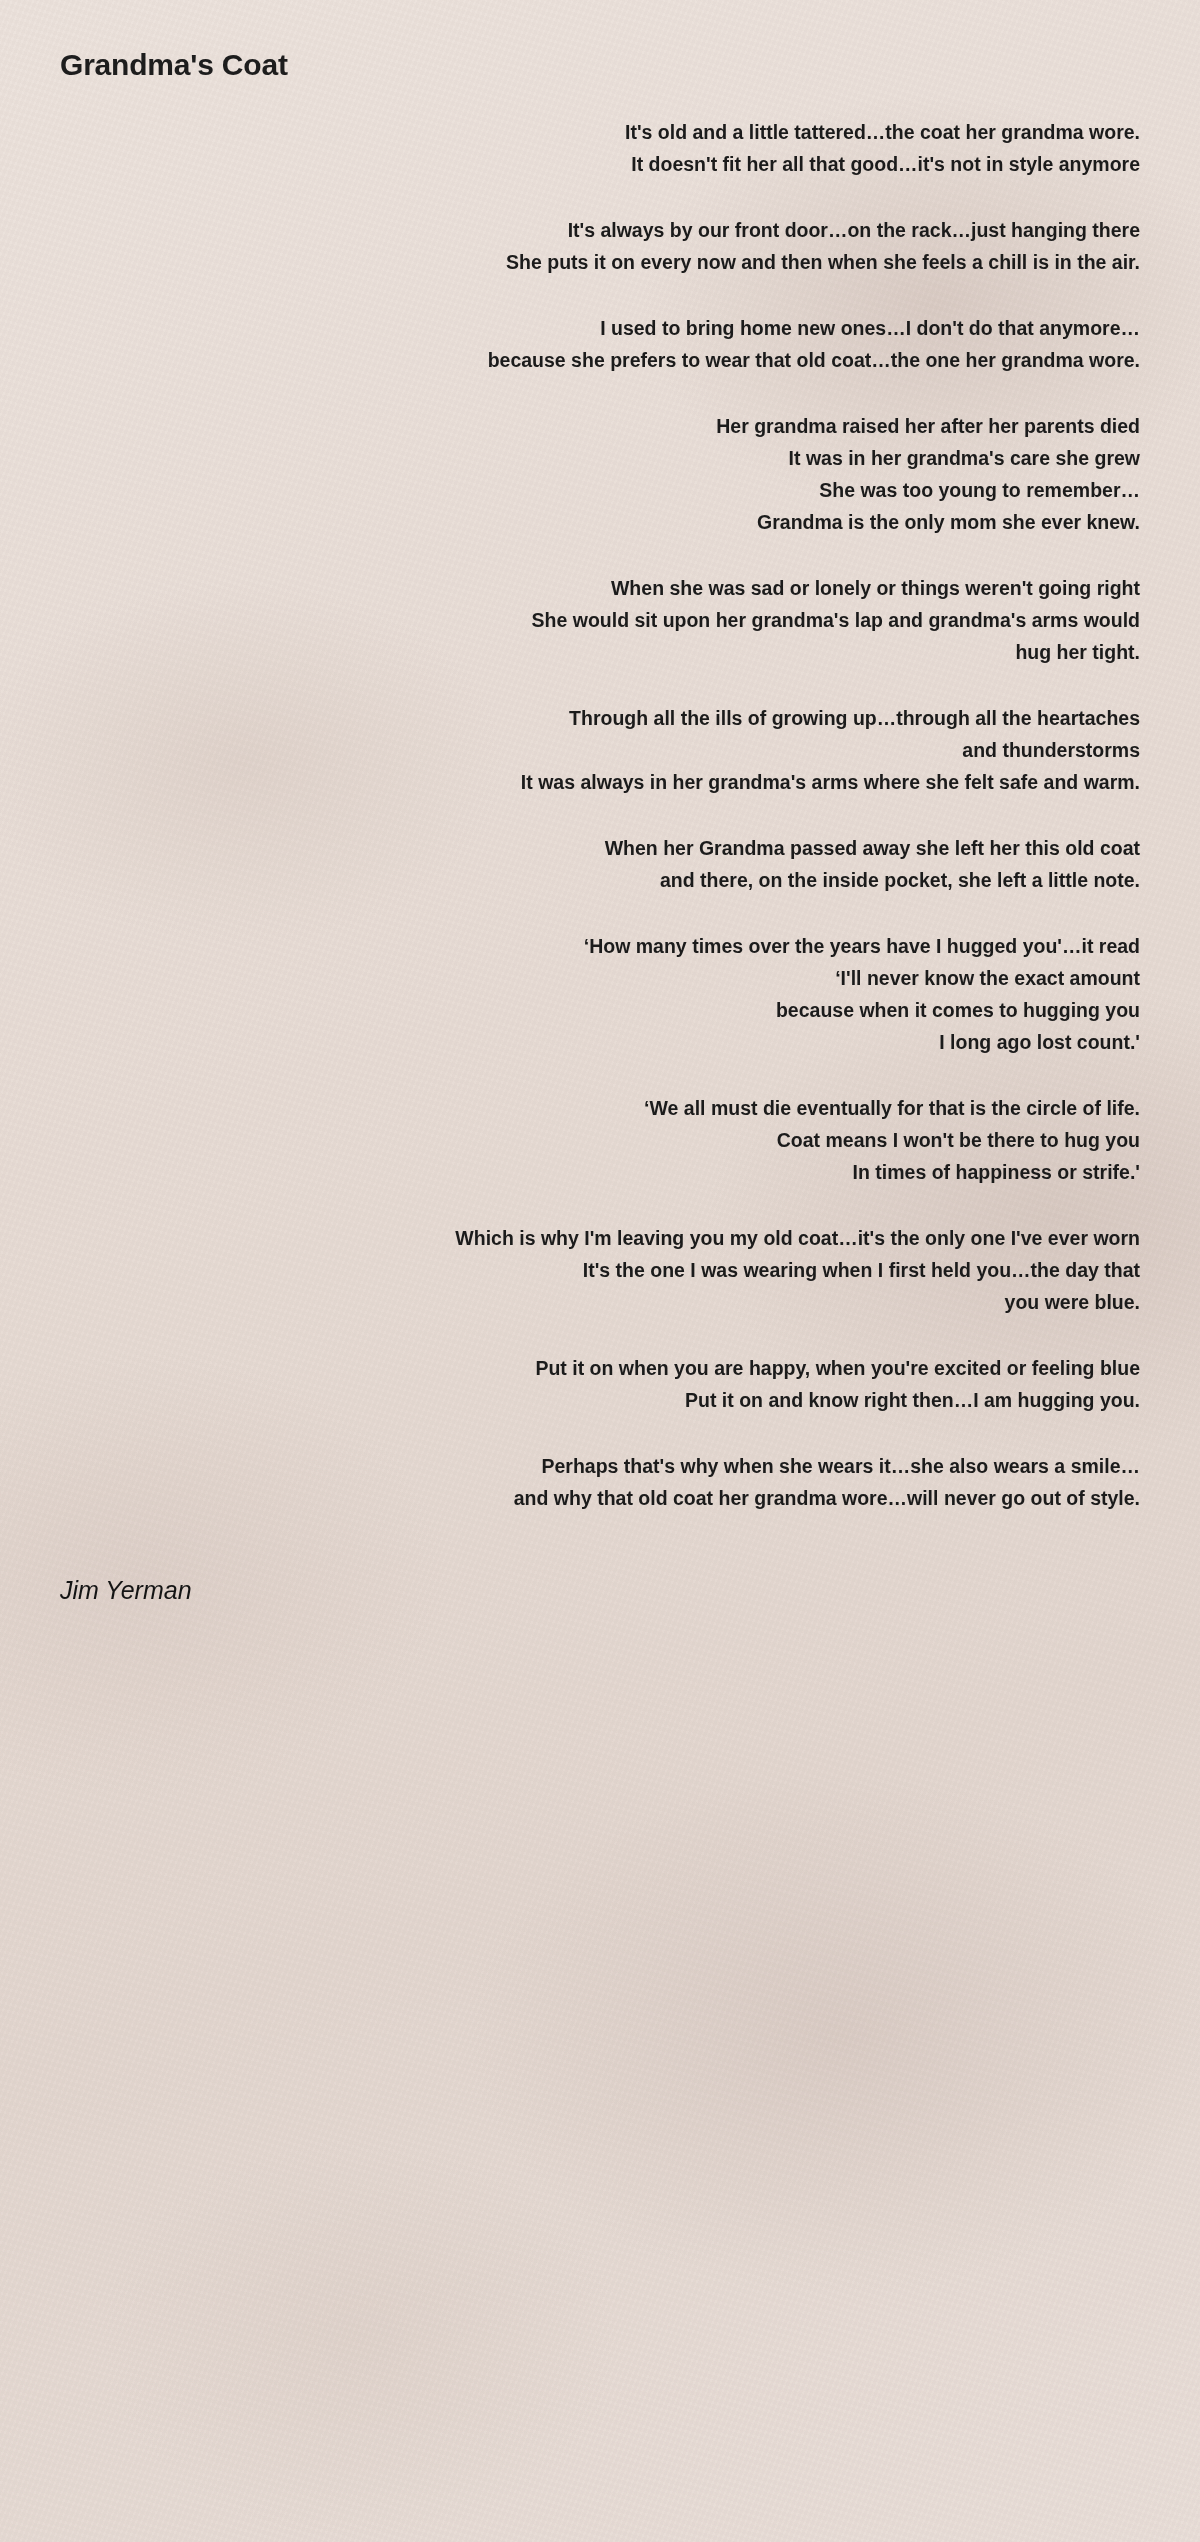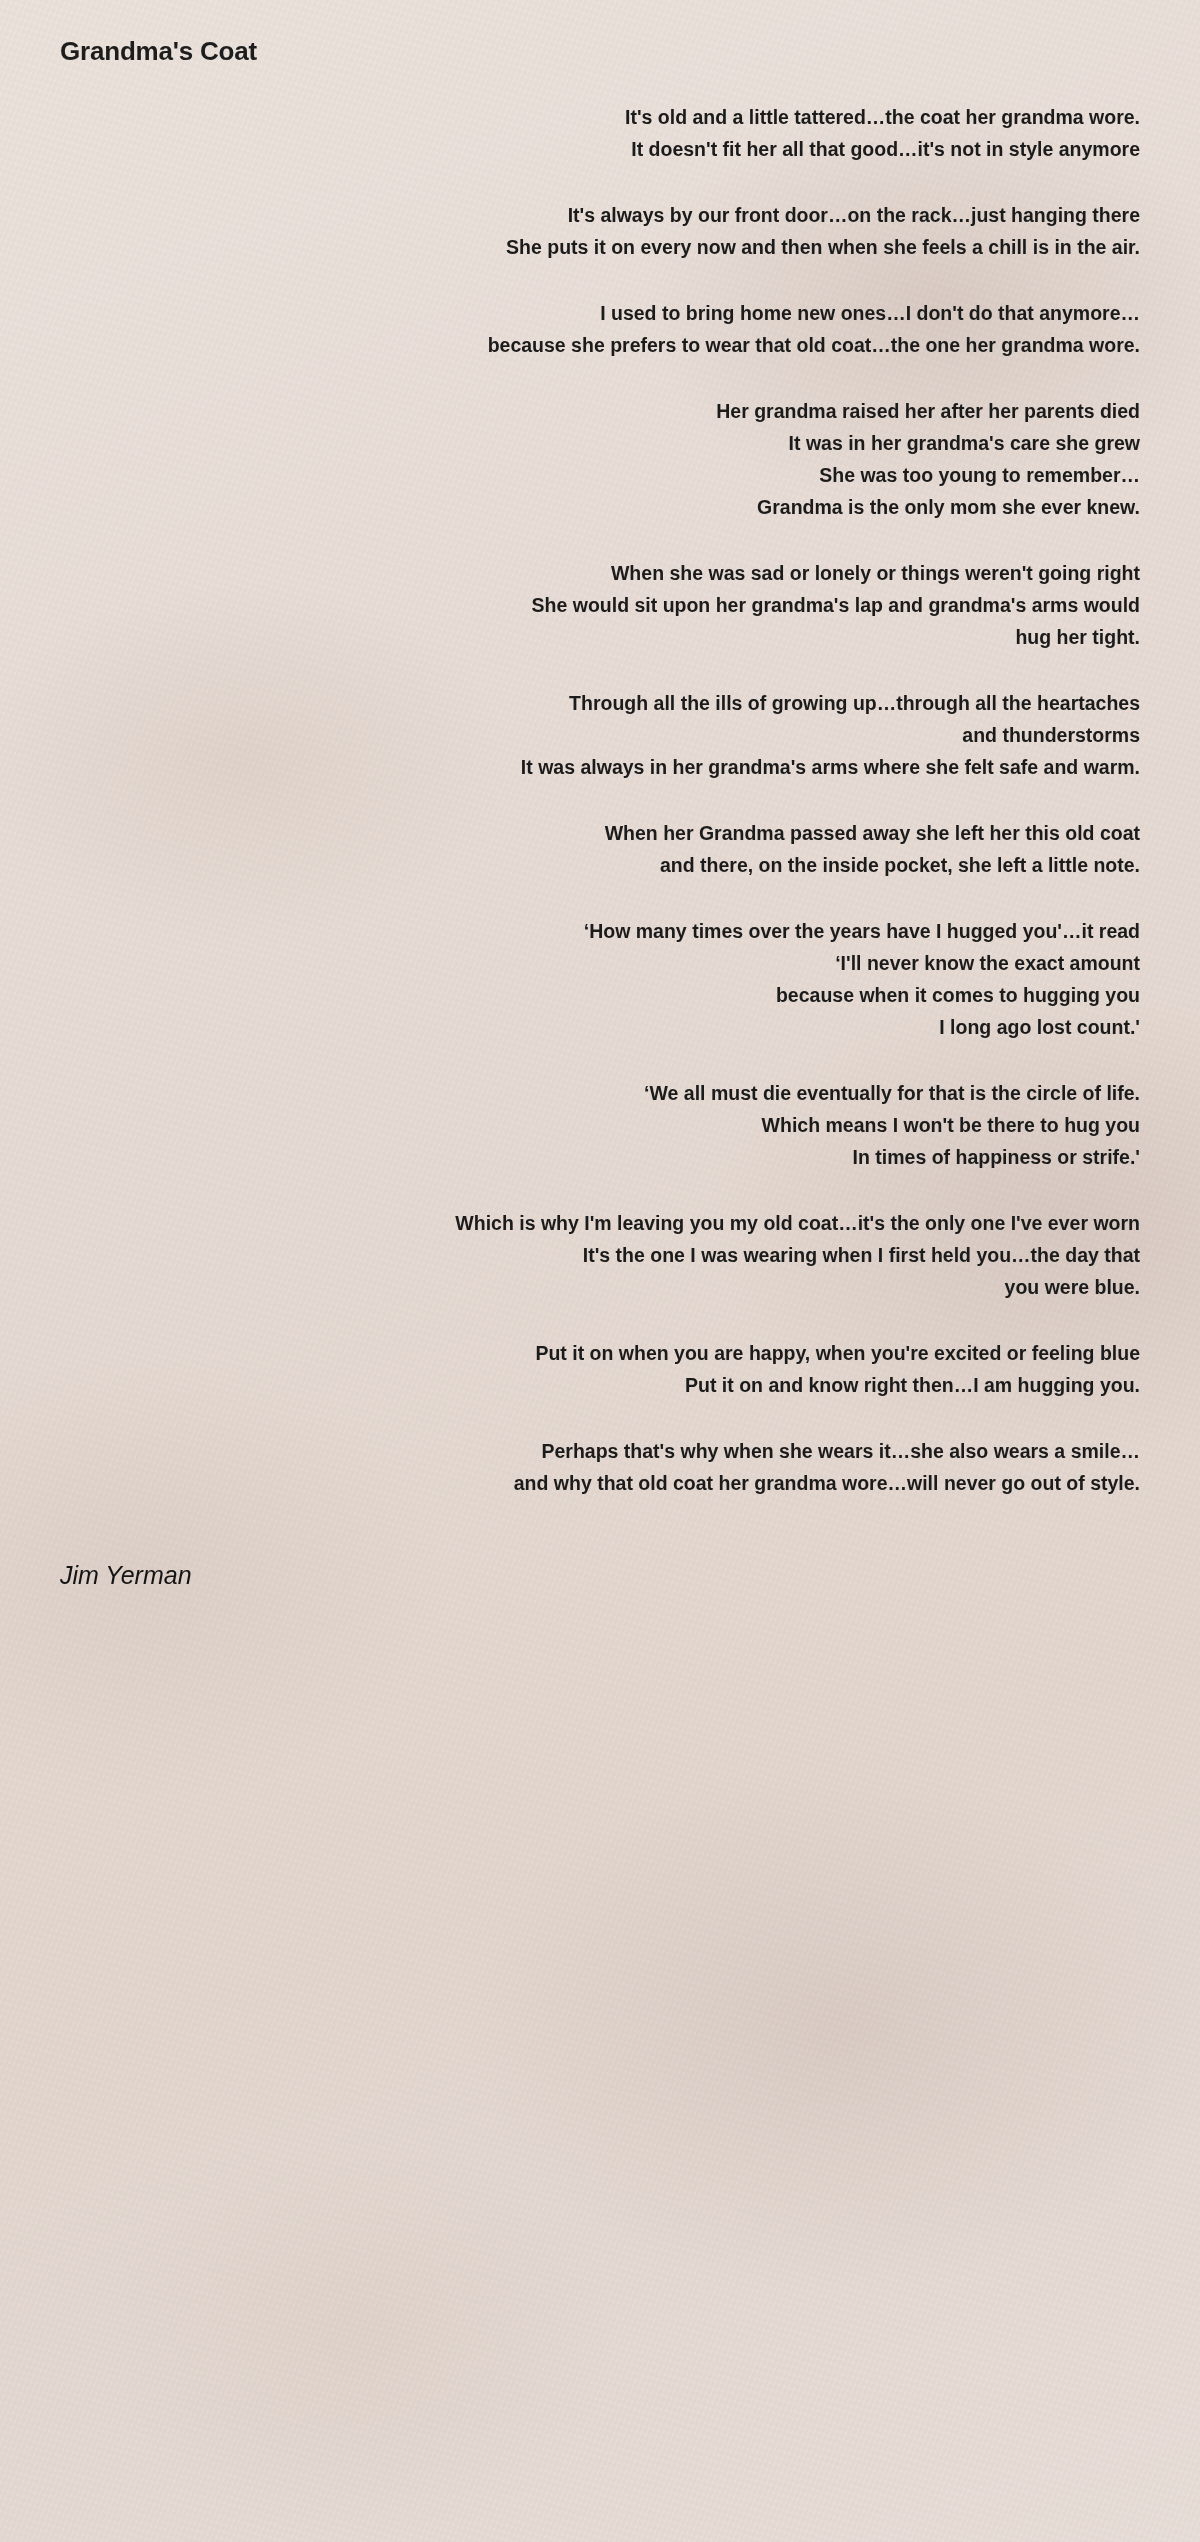--- a/index.html
+++ b/index.html
@@ -37,24 +37,24 @@
       repeating-linear-gradient(112deg, rgba(255,255,255,0.05) 0px, rgba(255,255,255,0.05) 2px, rgba(170,150,140,0.035) 2px, rgba(170,150,140,0.035) 5px),
       repeating-linear-gradient(16deg, rgba(255,255,255,0.04) 0px, rgba(255,255,255,0.04) 3px, rgba(160,140,130,0.03) 3px, rgba(160,140,130,0.03) 7px);
     mix-blend-mode: multiply;
     opacity: 0.8;
   }
   .content {
     position: relative;
     z-index: 2;
   }
   .poem-title {
-    font-size: 26px;
+    font-size: 30px;
     font-weight: bold;
     color: #1d1d1d;
-    padding-top: 36px;
+    padding-top: 48px;
     margin: 0 0 34px 0;
     letter-spacing: -0.2px;
   }
   .stanza {
     margin: 0 0 34px 0;
     text-align: right;
   }
   .line {
     font-size: 19.5px;
     font-weight: bold;
@@ -119,21 +119,21 @@
 
     <div class="stanza">
       <div class="line">‘How many times over the years have I hugged you'…it read</div>
       <div class="line">‘I'll never know the exact amount</div>
       <div class="line">because when it comes to hugging you</div>
       <div class="line">I long ago lost count.'</div>
     </div>
 
     <div class="stanza">
       <div class="line">‘We all must die eventually for that is the circle of life.</div>
-      <div class="line">Which means I won't be there to hug you</div>
+      <div class="line">Coat means I won't be there to hug you</div>
       <div class="line">In times of happiness or strife.'</div>
     </div>
 
     <div class="stanza">
       <div class="line">Which is why I'm leaving you my old coat…it's the only one I've ever worn</div>
       <div class="line">It's the one I was wearing when I first held you…the day that</div>
       <div class="line">you were blue.</div>
     </div>
 
     <div class="stanza">

